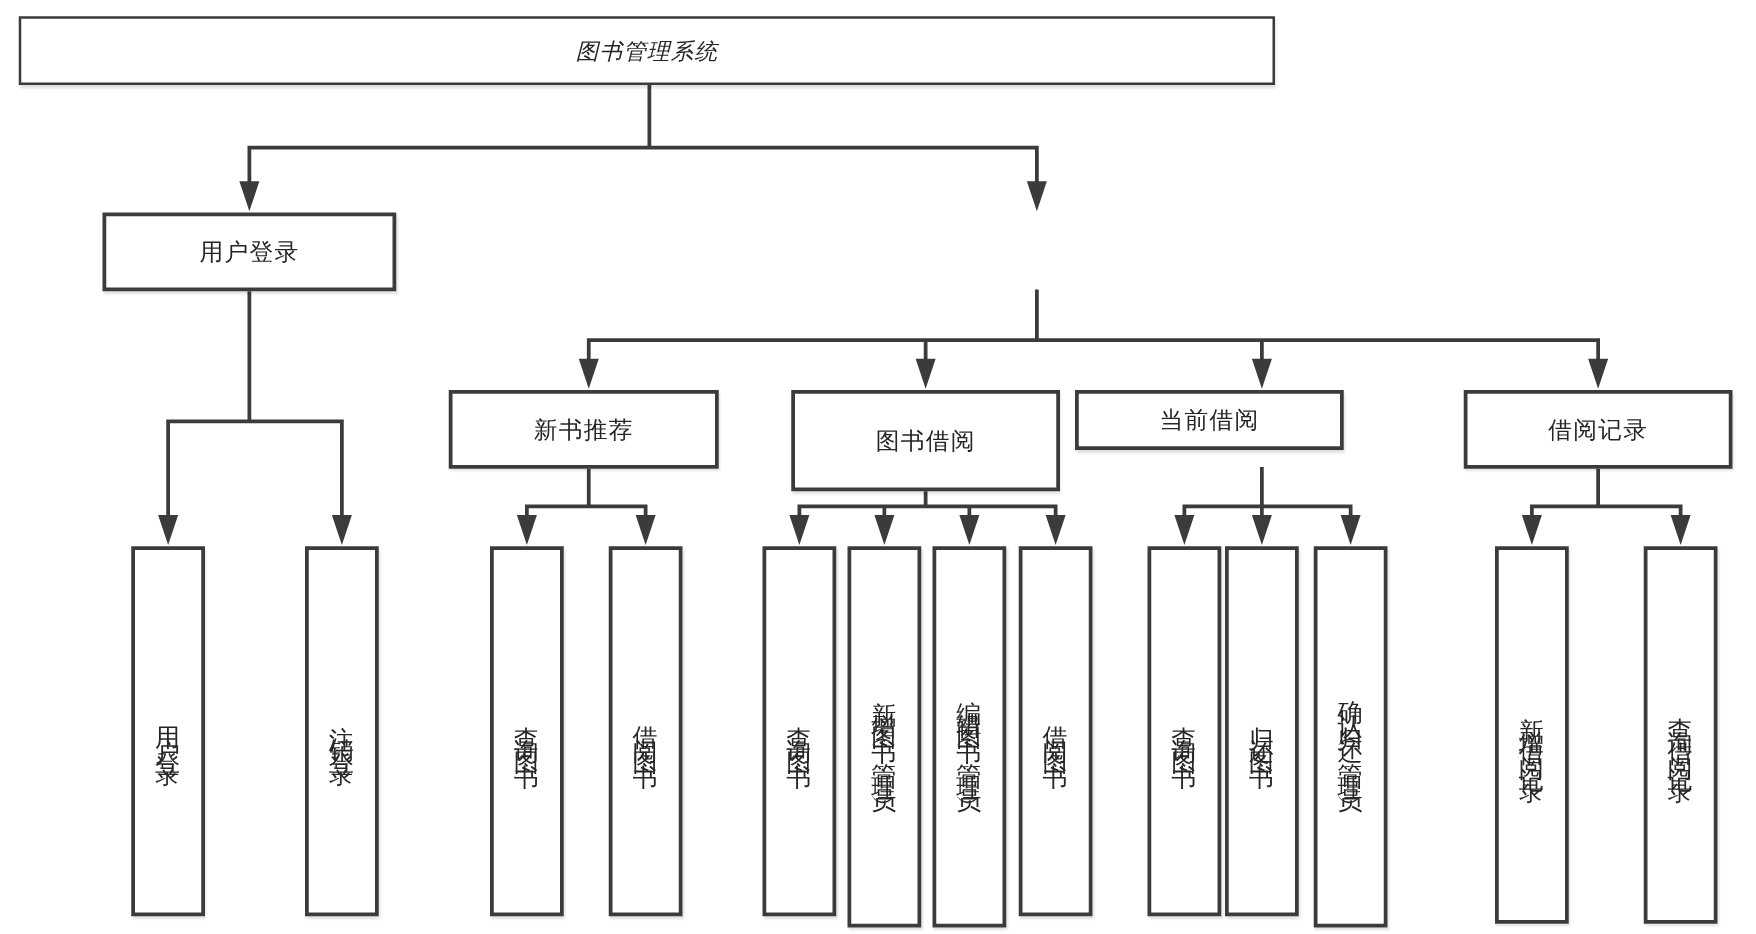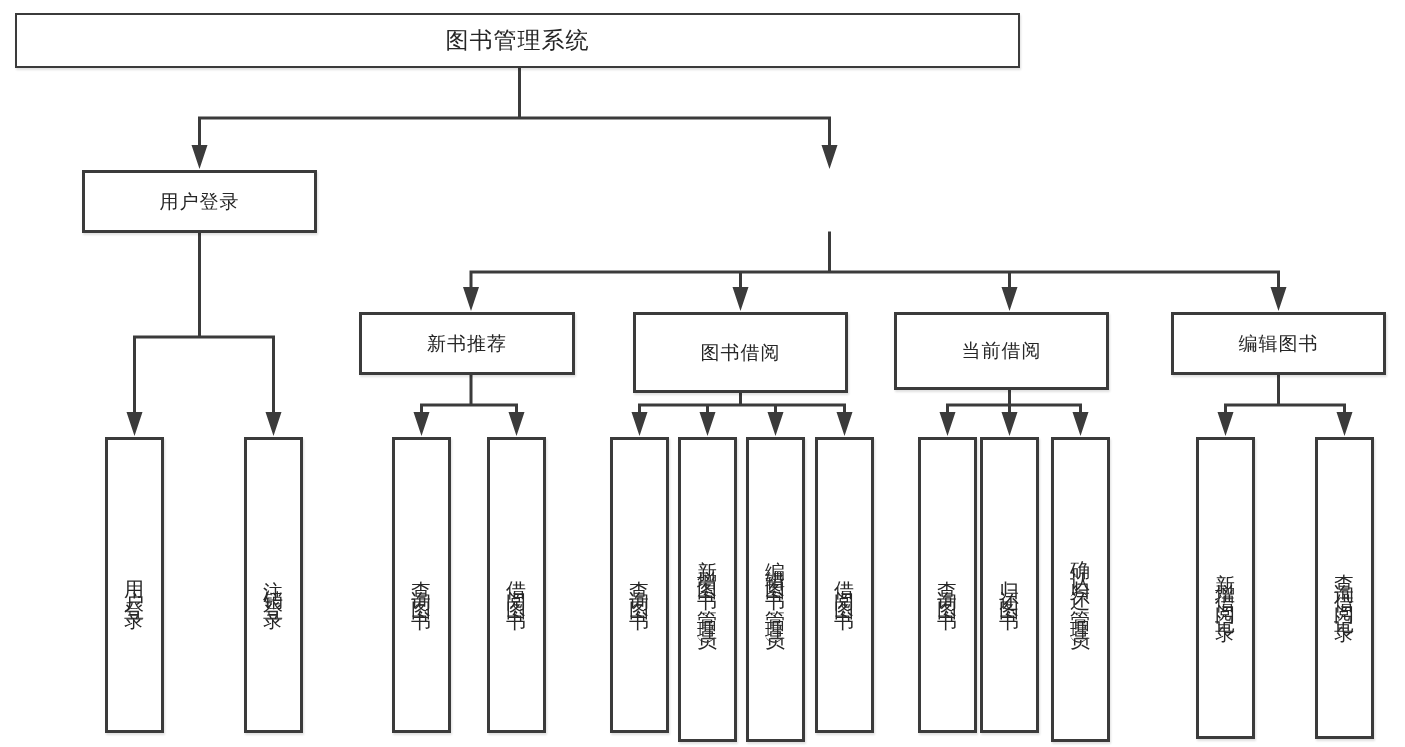--- a/index.html
+++ b/index.html
@@ -6,21 +6,21 @@
   .canvas{
     position:relative;width:1405px;height:747px;background:#ffffff;
     font-family:"DejaVu Sans",sans-serif;color:#262626;overflow:hidden;
   }
   .connectors{position:absolute;left:0;top:0;width:1405px;height:747px;}
   .box{
     position:absolute;box-sizing:border-box;background:#ffffff;
     border:3px solid #3b3b3b;display:flex;align-items:center;justify-content:center;
     text-align:center;box-shadow:1px 2px 2px rgba(0,0,0,0.12);
   }
-  .root{border-width:2px;font-size:23px;letter-spacing:1px;}
+  .root{border-width:2px;font-size:18px;letter-spacing:1px;font-style:italic;}
   .hnode{font-size:19px;letter-spacing:1px;}
   .leaf{
     writing-mode:vertical-rl;text-orientation:mixed;
     font-size:20px;letter-spacing:10px;line-height:1;
   }
   .watermark{
     position:absolute;left:1186px;top:713px;font-size:20px;
     color:rgba(168,168,168,0.92);letter-spacing:0.5px;white-space:nowrap;
   }
 </style>
@@ -56,25 +56,25 @@
   <div class="box hnode" style="left:82px;top:170px;width:235px;height:63px">
     <span>用户登录</span>
   </div>
 
   <div class="box hnode" style="left:359px;top:312px;width:216px;height:63px">
     <span>新书推荐</span>
   </div>
   <div class="box hnode" style="left:633px;top:312px;width:215px;height:81px">
     <span>图书借阅</span>
   </div>
-  <div class="box hnode" style="left:894px;top:312px;width:215px;height:78px">
+  <div class="box hnode" style="left:860px;top:312px;width:215px;height:48px">
     <span>当前借阅</span>
   </div>
   <div class="box hnode" style="left:1171px;top:312px;width:215px;height:63px">
-    <span>编辑图书</span>
+    <span>借阅记录</span>
   </div>
 
   <div class="box leaf" style="left:105px;top:437px;width:59px;height:296px">用户登录</div>
   <div class="box leaf" style="left:244px;top:437px;width:59px;height:296px">注销登录</div>
 
   <div class="box leaf" style="left:392px;top:437px;width:59px;height:296px">查询图书</div>
   <div class="box leaf" style="left:487px;top:437px;width:59px;height:296px">借阅图书</div>
 
   <div class="box leaf" style="left:610px;top:437px;width:59px;height:296px">查询图书</div>
   <div class="box leaf" style="left:678px;top:437px;width:59px;height:305px">新增图书（管理员）</div>

